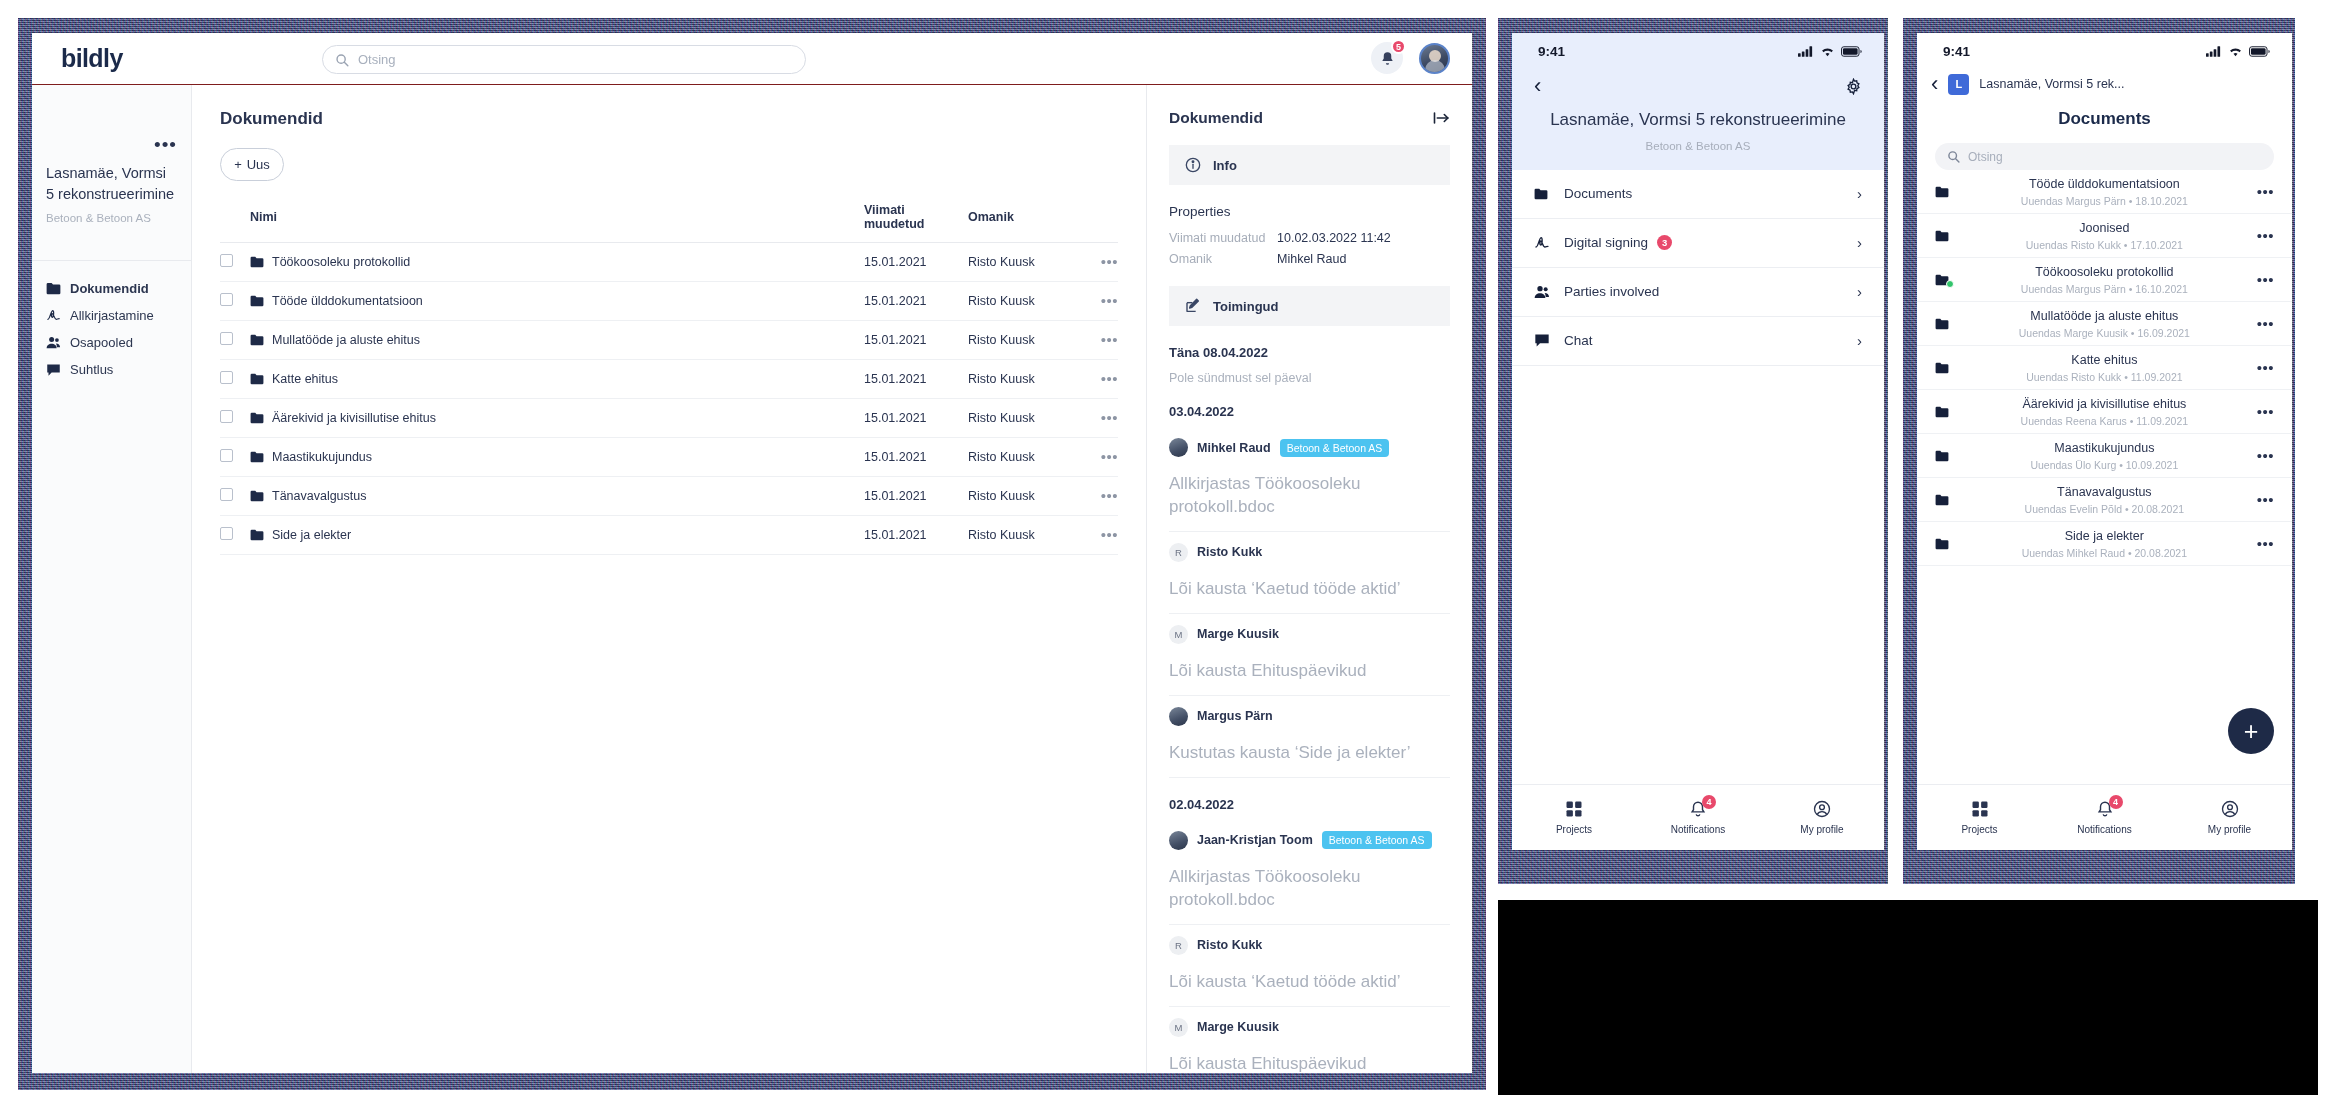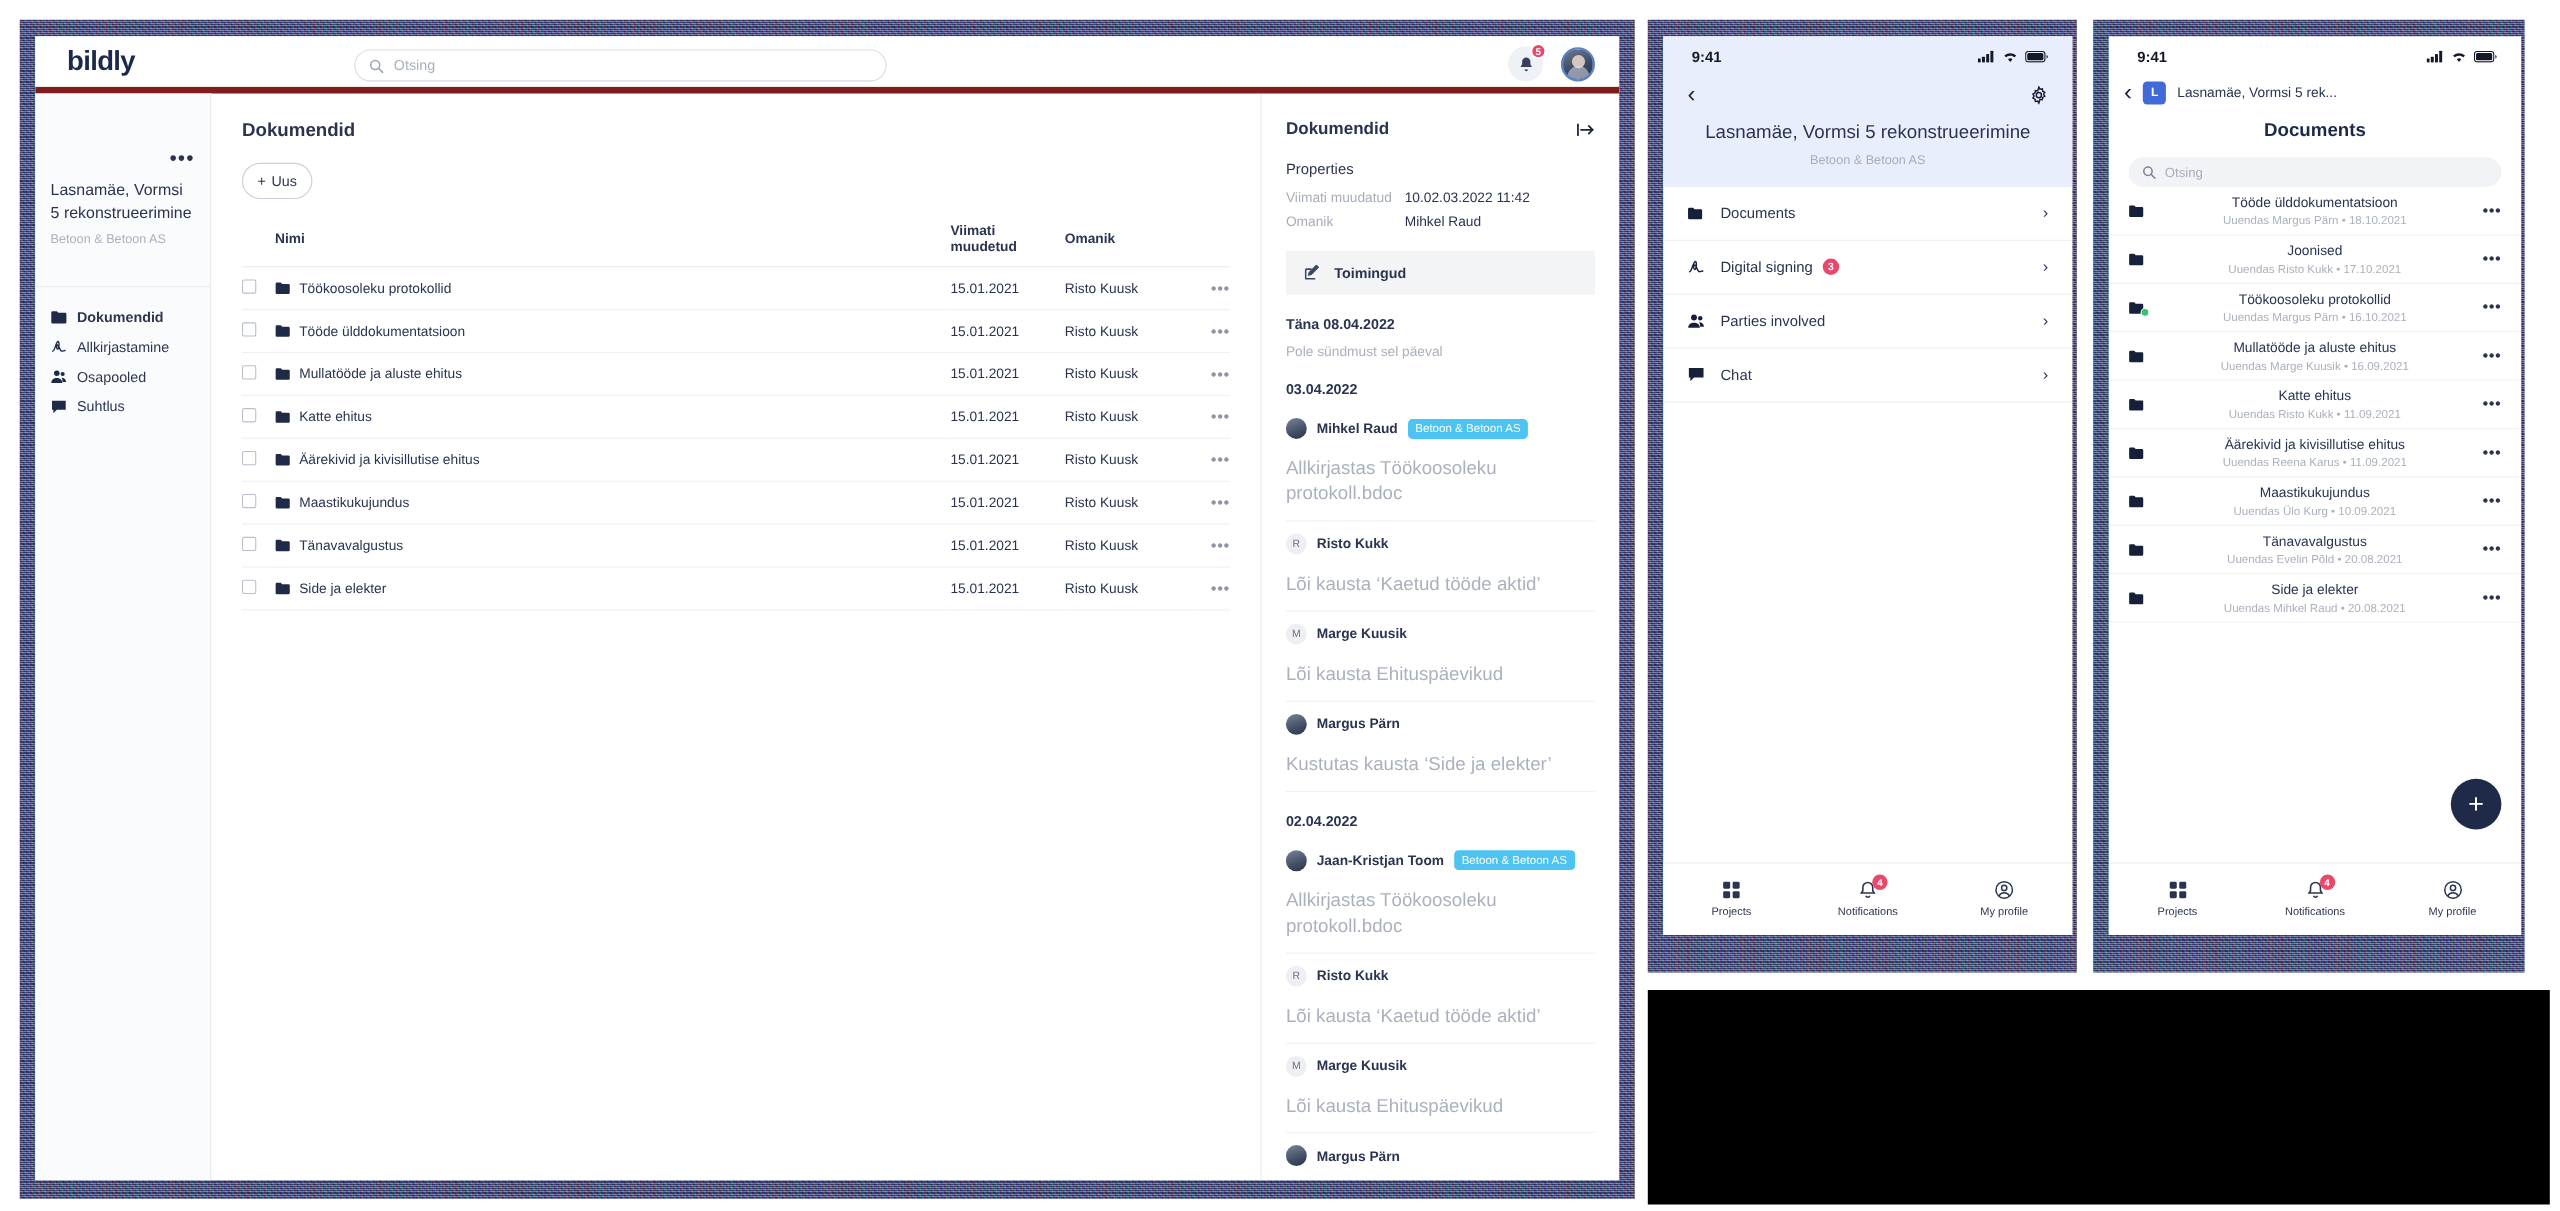--- a/index.html
+++ b/index.html
@@ -25,21 +25,21 @@
   #noise-phone2 { left: 1903px; top: 18px; width: 392px; height: 866px; }
   #noise-bottom { left: 1498px; top: 900px; width: 820px; height: 195px; background: #000; background-image: none; }
 
   
   .desktop {
     position: absolute; left: 32px; top: 33px;
     width: 1440px; height: 1040px;
     background: #fff; overflow: hidden;
   }
   .topbar {
-    height: 52px; background: #fff; border-bottom: 6px solid #7f1d1d;
+    height: 52px; background: #fff; border-bottom: 1px solid #7f1d1d;
     display: flex; align-items: center; padding: 0 24px; position: relative;
   }
   .logo { font-size: 25px; font-weight: 700; color: #1b2a4a; letter-spacing: -0.6px; margin-left: 5px; }
   .searchwrap {
     position: absolute; left: 290px; top: 12px; width: 484px; height: 29px;
     border: 1px solid #d8dce4; border-radius: 16px; display: flex; align-items: center;
     padding: 0 12px; background: #fff;
   }
   .searchwrap .ic { width: 14px; height: 14px; flex: 0 0 14px; margin-right: 9px; color: #9aa3b2; }
   .searchwrap input {
@@ -446,20 +446,30 @@
           <h2>Dokumendid</h2>
           <span class="rp-collapse">
             <svg width="17" height="14" viewBox="0 0 24 20" fill="none" stroke="currentColor" stroke-width="2.3" stroke-linecap="round">
                 <line x1="2" y1="3" x2="2" y2="17"></line>
                 <line x1="6" y1="10" x2="21" y2="10"></line>
                 <polyline points="16,5 21,10 16,15"></polyline>
               </svg>
           </span>
         </div>
 
+        <div class="rp-tab">
+          <span class="tic">
+            <svg width="16" height="16" viewBox="0 0 24 24" fill="none" stroke="currentColor" stroke-width="2">
+                <circle cx="12" cy="12" r="10"></circle>
+                <line x1="12" y1="11" x2="12" y2="17" stroke-linecap="round"></line>
+                <circle cx="12" cy="7.2" r="1.2" fill="currentColor"></circle>
+              </svg>
+          </span>
+          <span>Info</span>
+        </div>
 
         <div class="rp-sec">Properties</div>
 
         <div class="prop">
           <span class="k">Viimati muudatud</span>
           <span class="v">10.02.03.2022 11:42</span>
         </div>
         <div class="prop">
           <span class="k">Omanik</span>
           <span class="v">Mihkel Raud</span>

